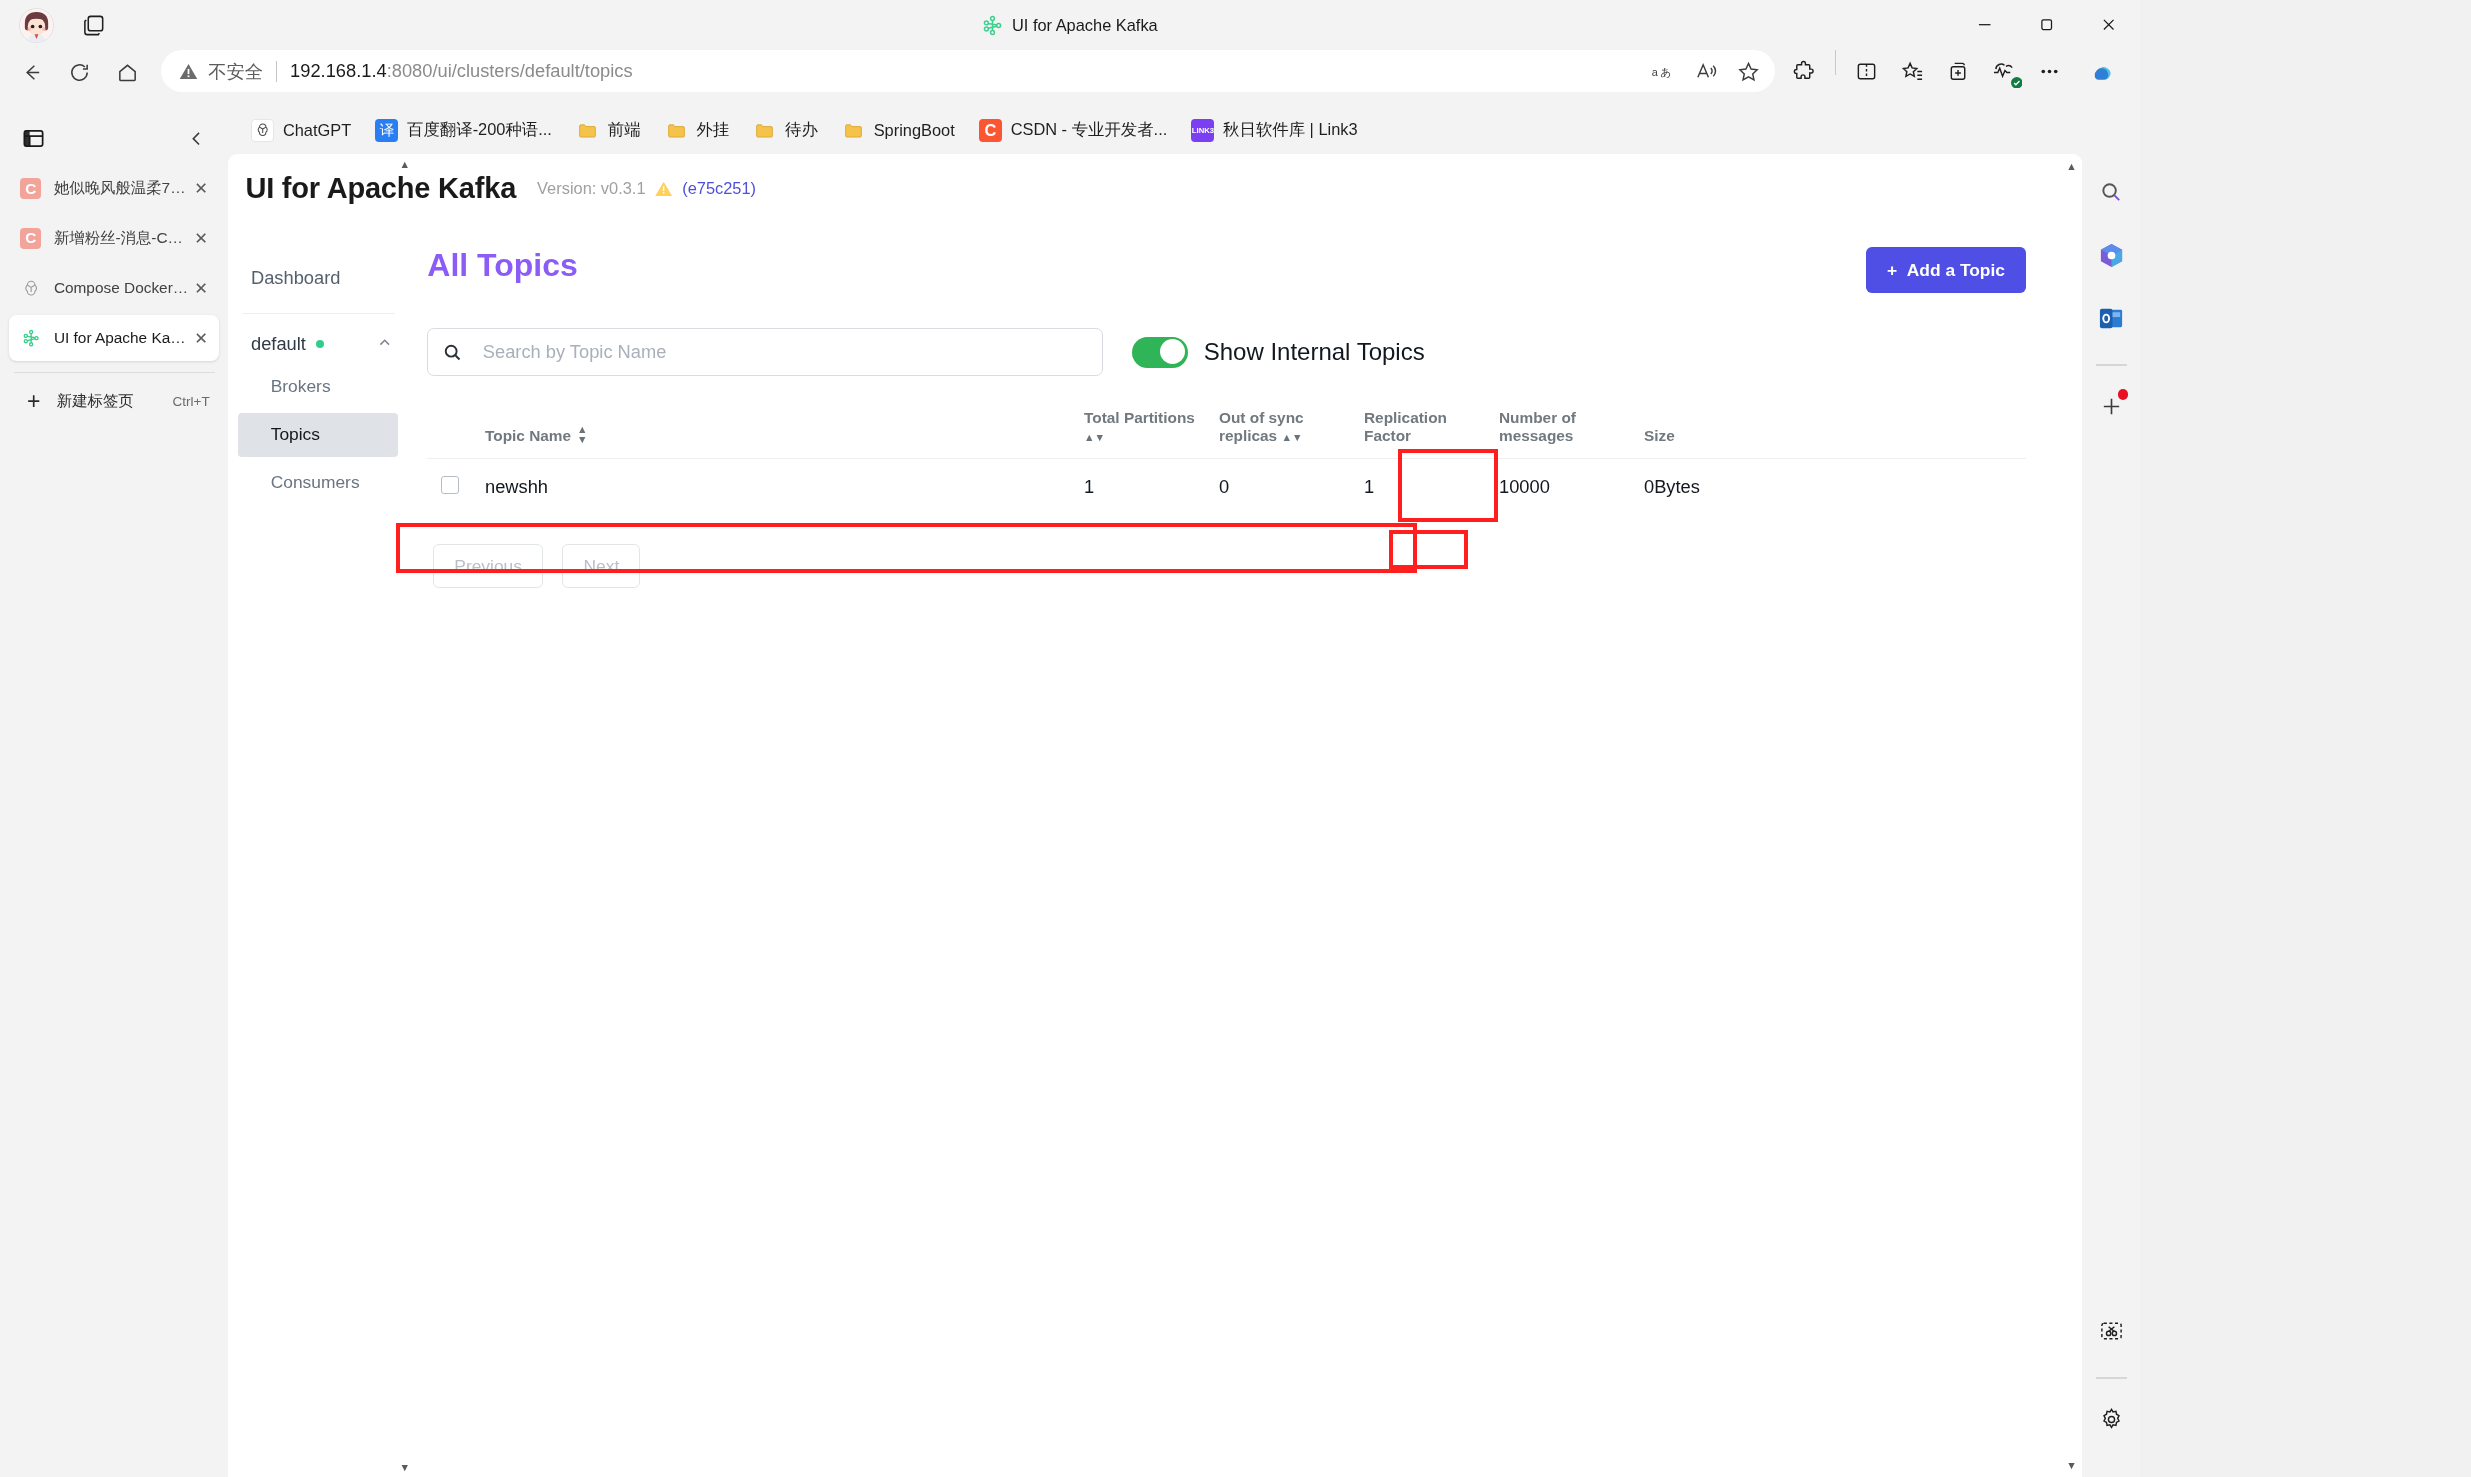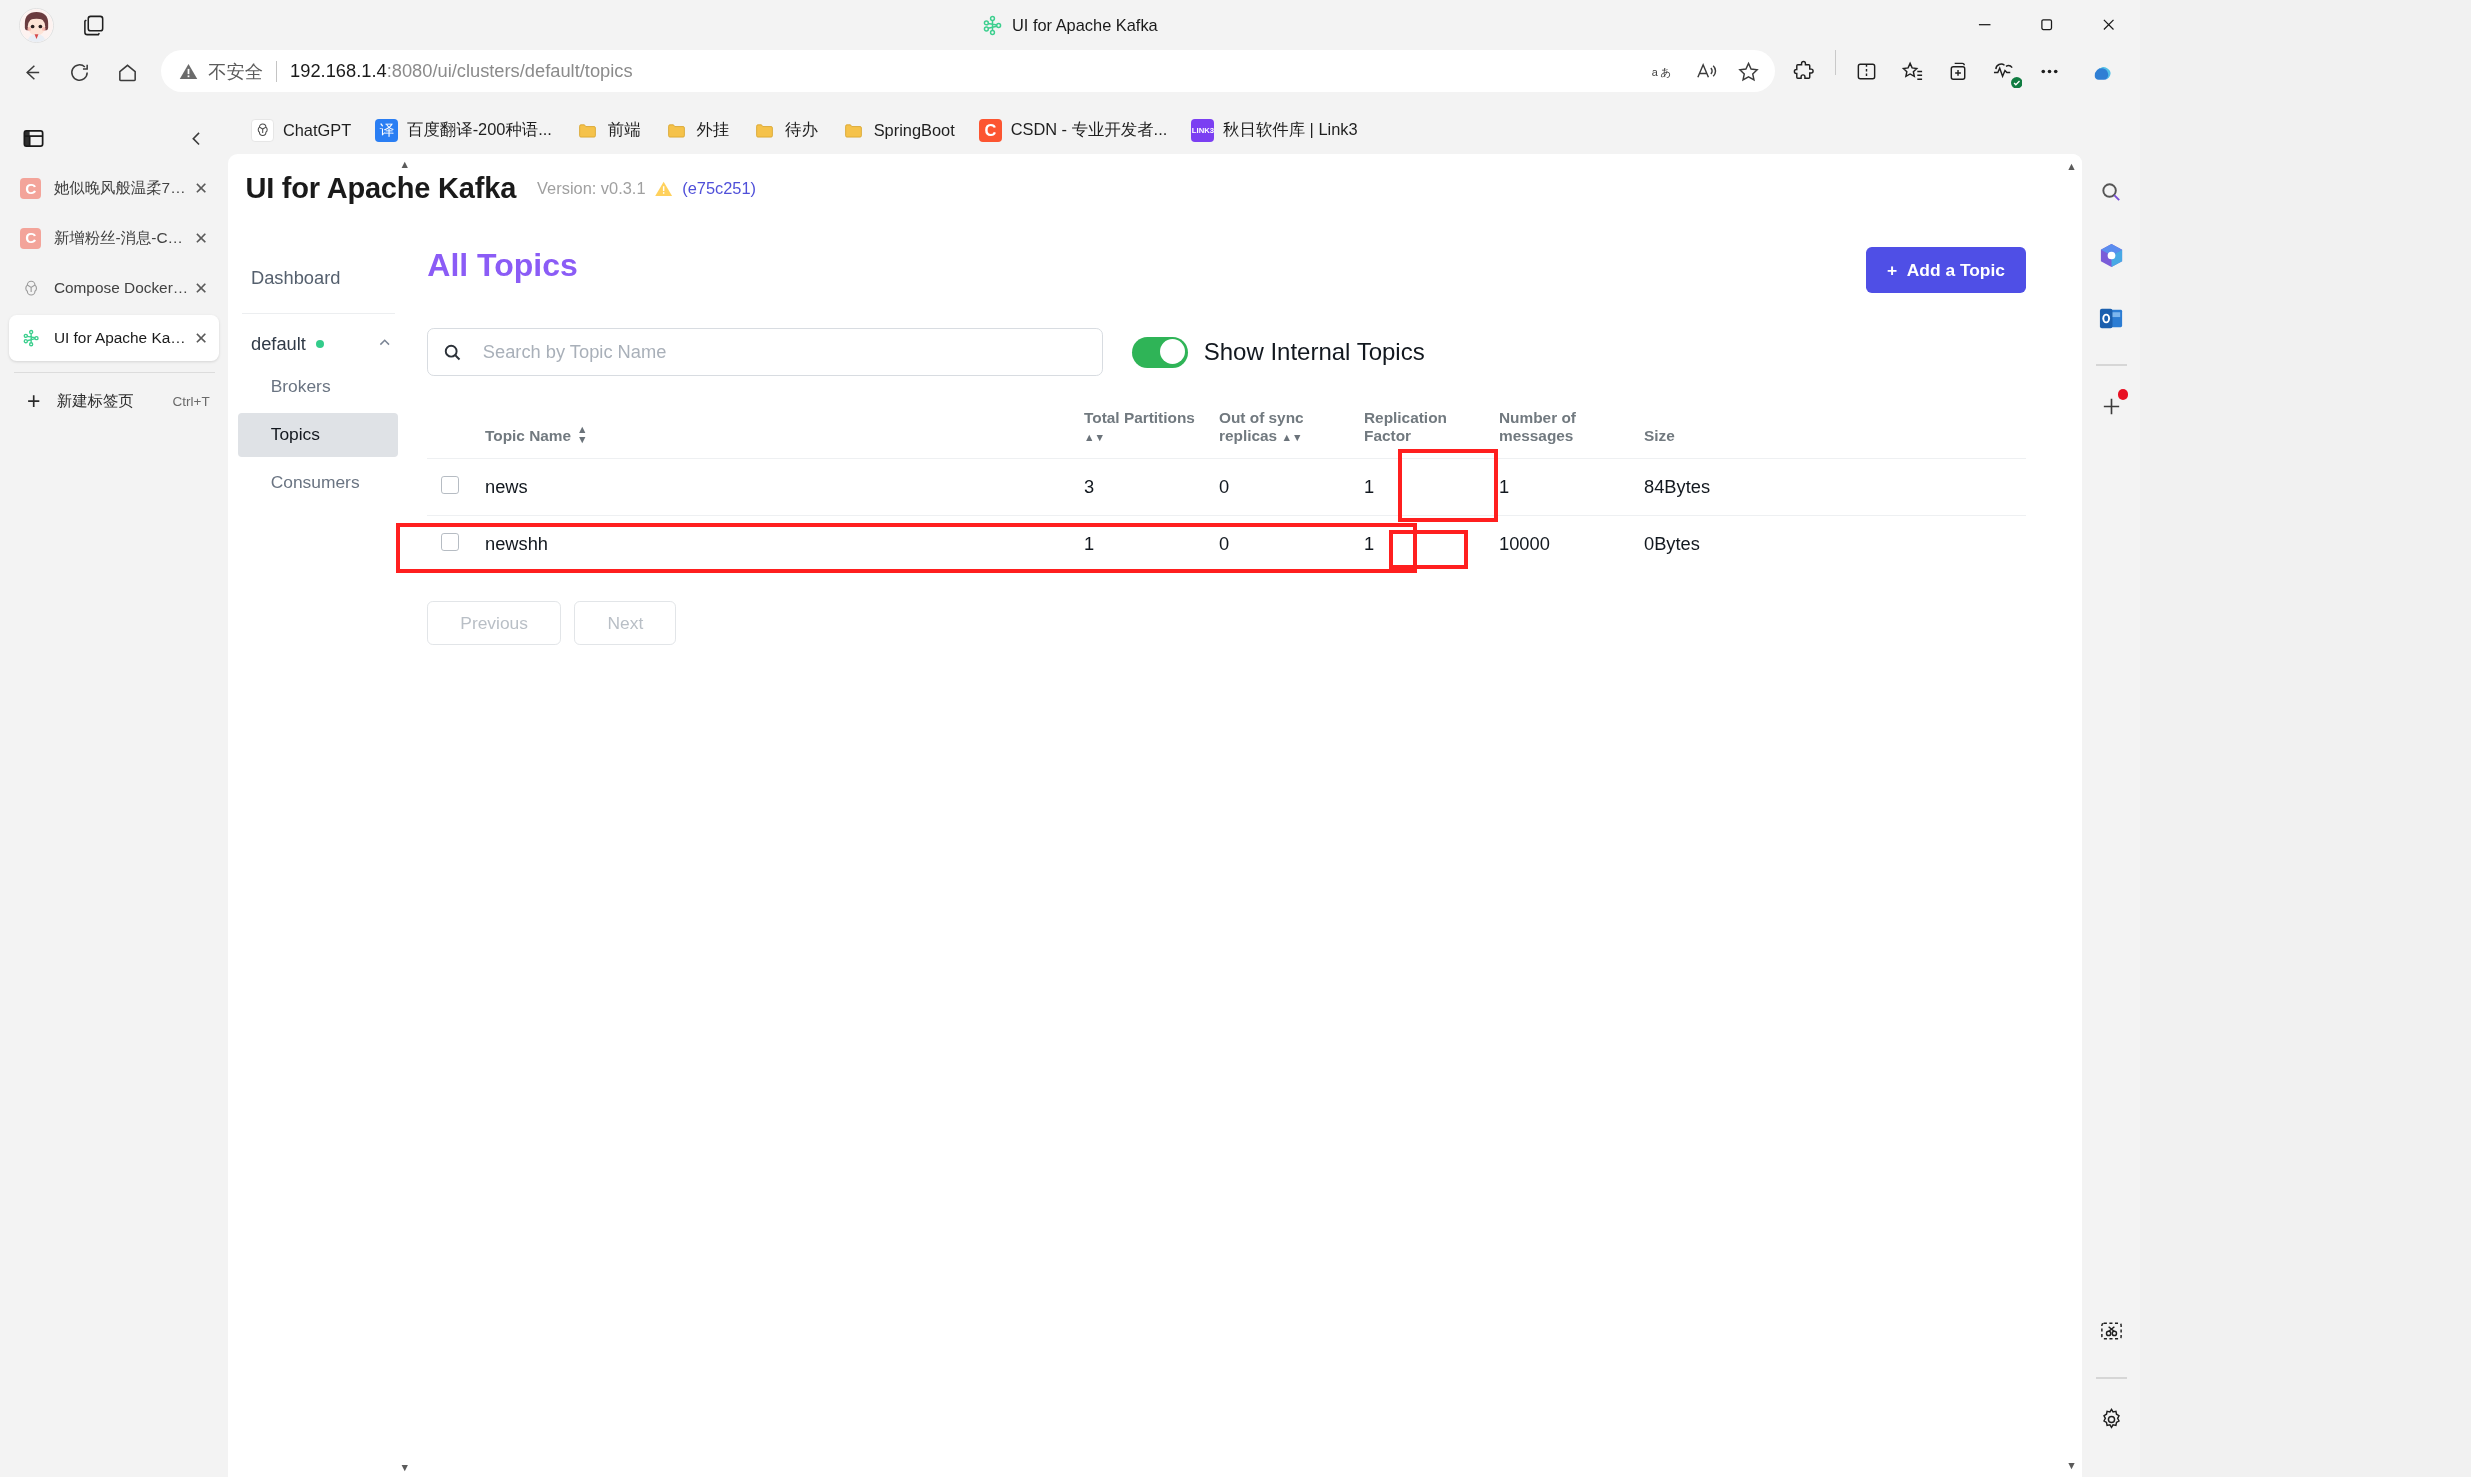--- a/index.html
+++ b/index.html
@@ -229,22 +229,22 @@
     display: inline-block; background: #fff;
   }
   .col-cb { width: 50px; padding-left: 13.5px !important; }
   .col-name { width: 599px; }
   .col-tp { width: 135px; }
   .col-oos { width: 145px; }
   .col-rf { width: 135px; }
   .col-msg { width: 145px; }
   .pager { display: flex; gap: 13.5px; margin-top: 29px; }
   .pg-btn {
-    border: 1px solid #e2e5e8; border-radius: 5.8px; height: 44px; padding: 0 32px;
-    display: flex; align-items: center; font-size: 17.4px; color: #b9bfc6; background: #fff;
+    border: 1px solid #e2e5e8; border-radius: 5.8px; height: 44px; padding: 0 20px;
+    display: flex; align-items: center; font-size: 17.4px; color: #b9bfc6; background: #fff; margin-left: 6px;
   }
 
   
   .anno { position: absolute; border: 4.8px solid #ff1f1f; pointer-events: none; }
   #anno-col { left: 990px; top: 239px; width: 100px; height: 73px; }
   #anno-row { left: -11.6px; top: 313px; width: 1021px; height: 50px; }
   #anno-cell { left: 981px; top: 320px; width: 79px; height: 39px; }
 
   
   .pg-scroll {
@@ -630,29 +630,20 @@
                       <span>Number of messages</span>
                     </th>
                     <th class="num">
                       <span>Size</span>
                     </th>
                   </tr>
                 </thead>
                 <tbody>
                   <tr>
                     <td class="col-cb"><span class="cb"></span></td>
-                    <td class="col-name">news</td>
-                    <td class="col-tp num">3</td>
-                    <td class="col-oos num">0</td>
-                    <td class="col-rf num">1</td>
-                    <td class="col-msg num">1</td>
-                    <td class="num">84Bytes</td>
-                  </tr>
-                  <tr>
-                    <td class="col-cb"><span class="cb"></span></td>
                     <td class="col-name">newshh</td>
                     <td class="col-tp num">1</td>
                     <td class="col-oos num">0</td>
                     <td class="col-rf num">1</td>
                     <td class="col-msg num">10000</td>
                     <td class="num">0Bytes</td>
                   </tr>
                 </tbody>
               </table>
 

